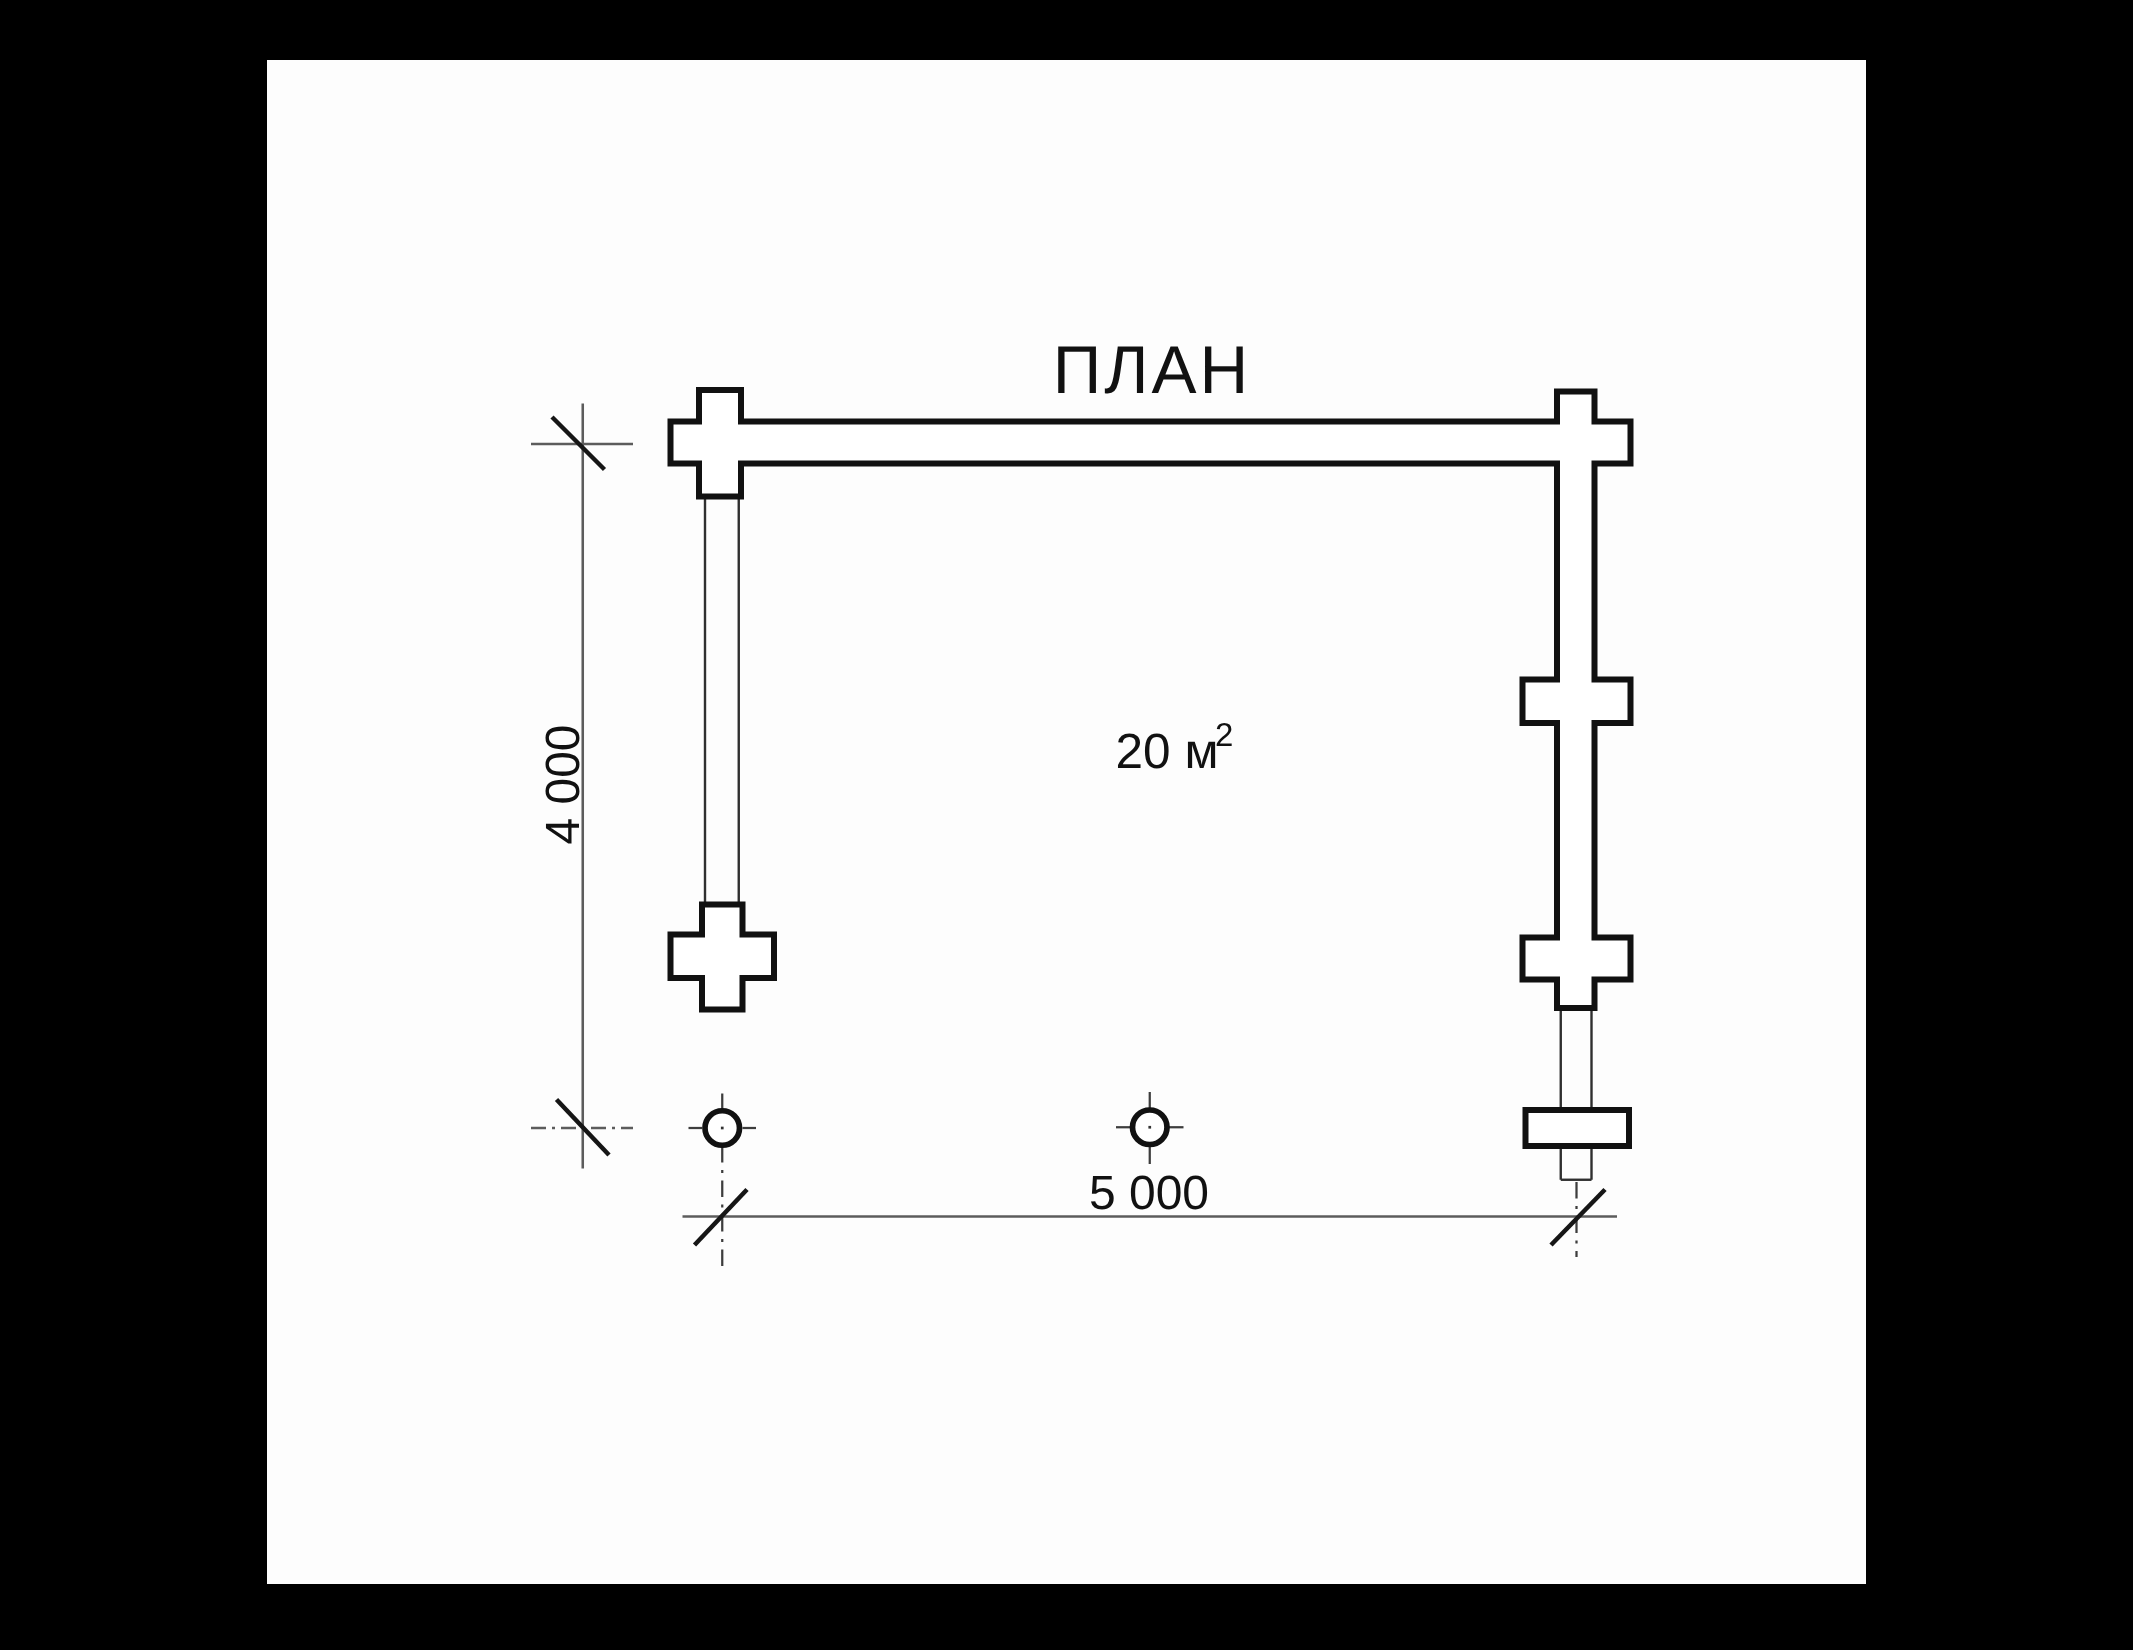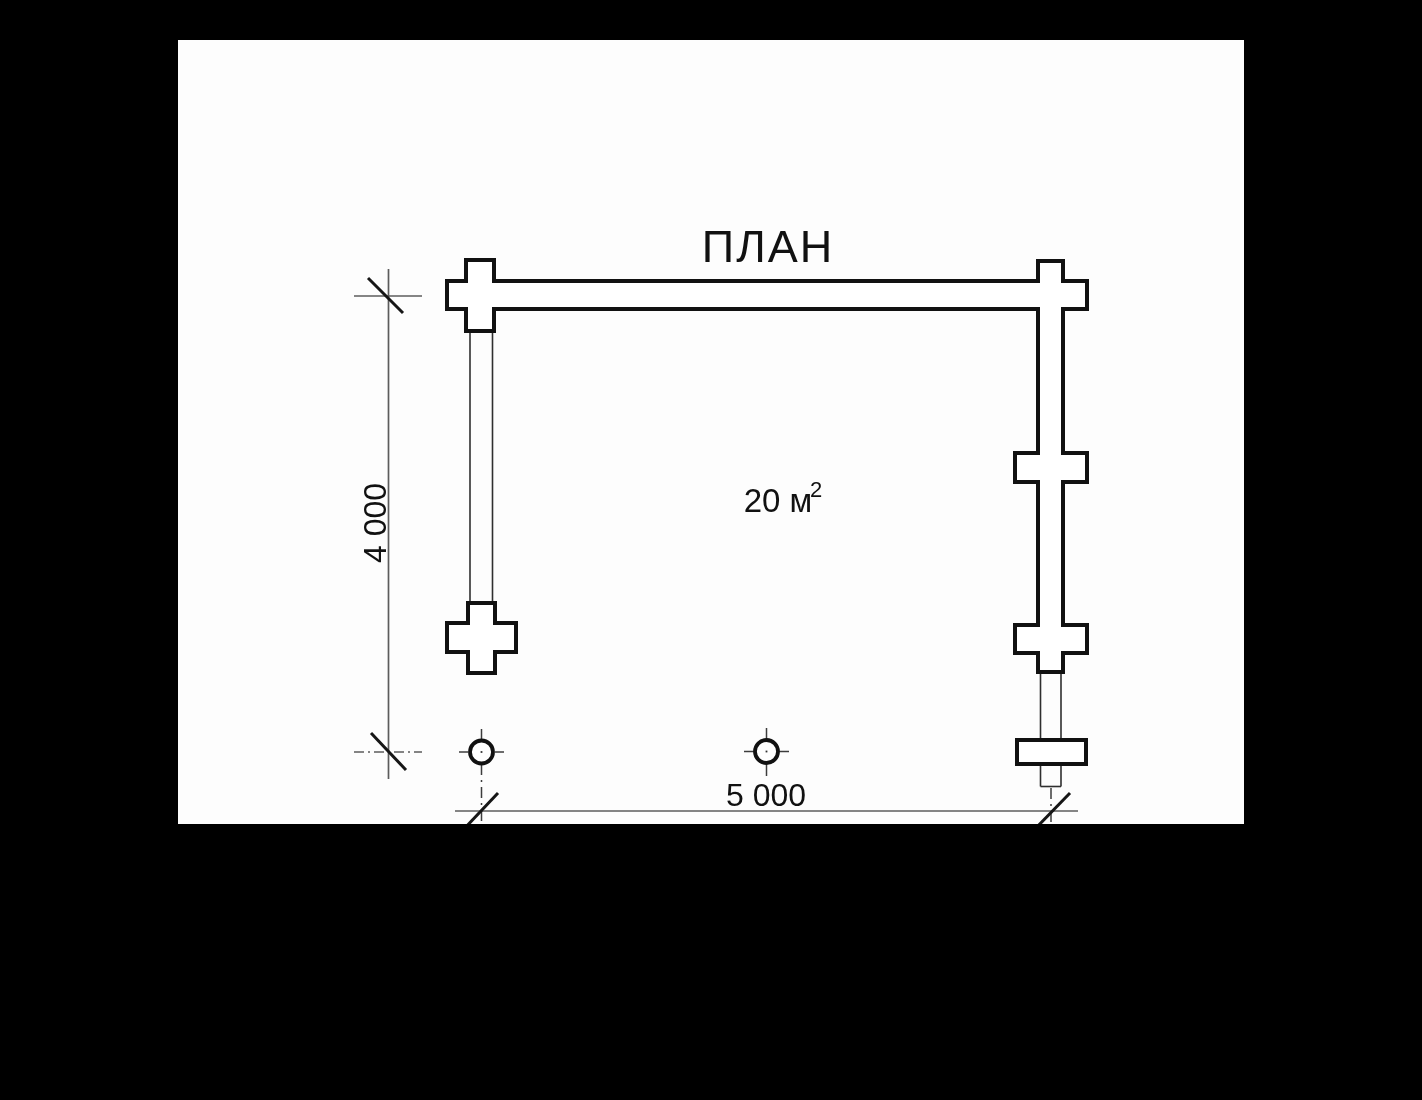--- a/index.html
+++ b/index.html
@@ -1,18 +1,18 @@
 <!DOCTYPE html>
 <html><head>
 <meta charset="utf-8">
 <style>
   html,body{margin:0;padding:0;background:#000;}
   .canvas{
     position:relative;
-    width:1422px;height:824px;
+    width:1422px;height:1100px;
     background:#fdfdfd;
     overflow:hidden;
     font-family:"Liberation Sans", sans-serif;
   }
   svg{display:block;}
   text{font-family:"Liberation Sans", sans-serif; fill:#111;}
   .title-text{font-size:45px; letter-spacing:2px;}
   .dim-text{font-size:32px;}
   .area-text{font-size:33px;}
   .area-sup{font-size:22px;}

